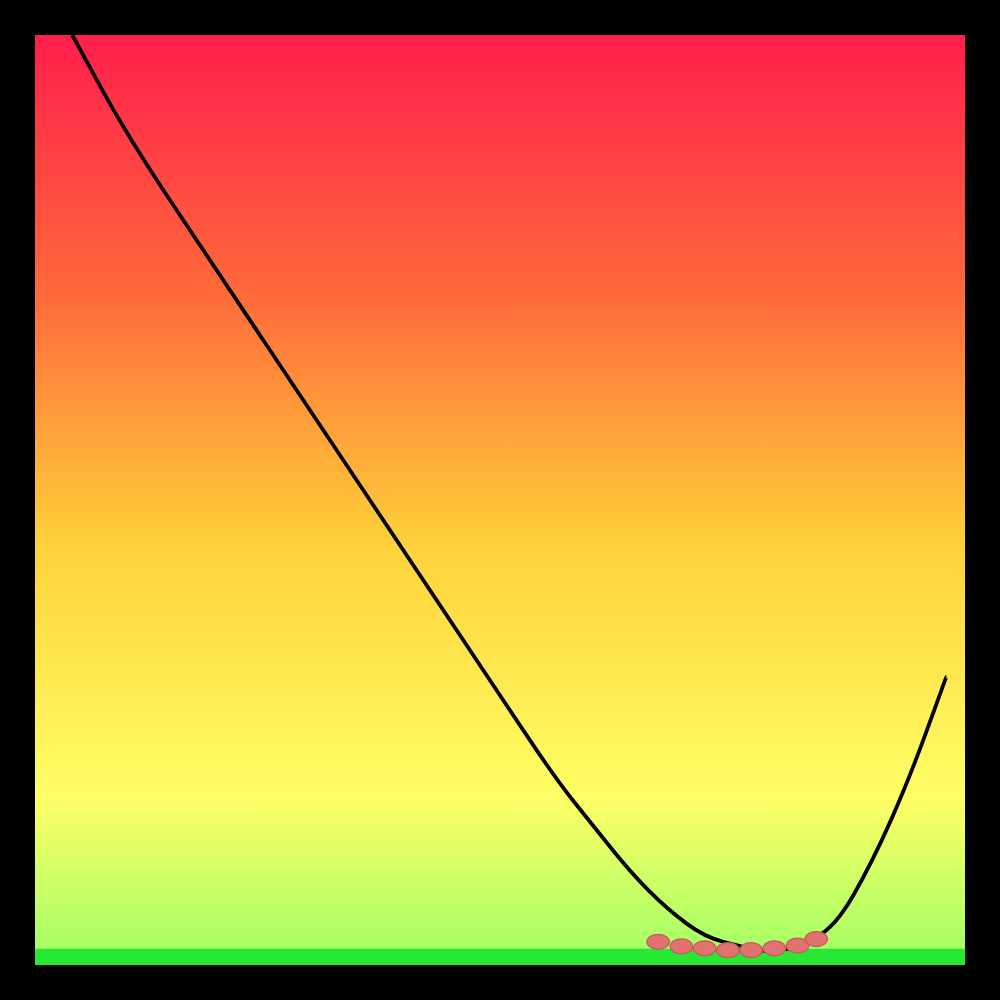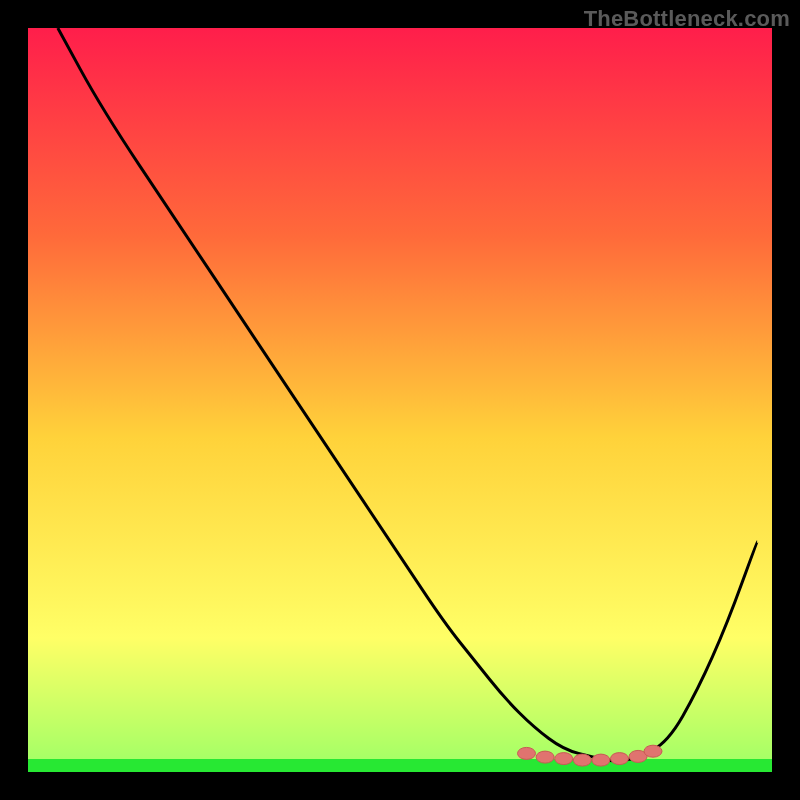--- a/index.html
+++ b/index.html
@@ -27,21 +27,20 @@
     top: 28px;
     width: 744px;
     height: 744px;
     display: block;
   }
 </style>
 </head>
 <body>
 
 <div class="frame">
-  <div class="watermark">TheBottleneck.com</div>
 
   <svg class="plot" viewBox="0 0 744 744" preserveAspectRatio="none">
     <defs>
       <linearGradient id="bg-grad" x1="0" y1="0" x2="0" y2="1">
         <stop offset="0%" stop-color="#ff1e4b"></stop>
         <stop offset="28%" stop-color="#ff6a3a"></stop>
         <stop offset="55%" stop-color="#ffd23a"></stop>
         <stop offset="82%" stop-color="#ffff66"></stop>
         <stop offset="100%" stop-color="#9dff66"></stop>
       </linearGradient>

